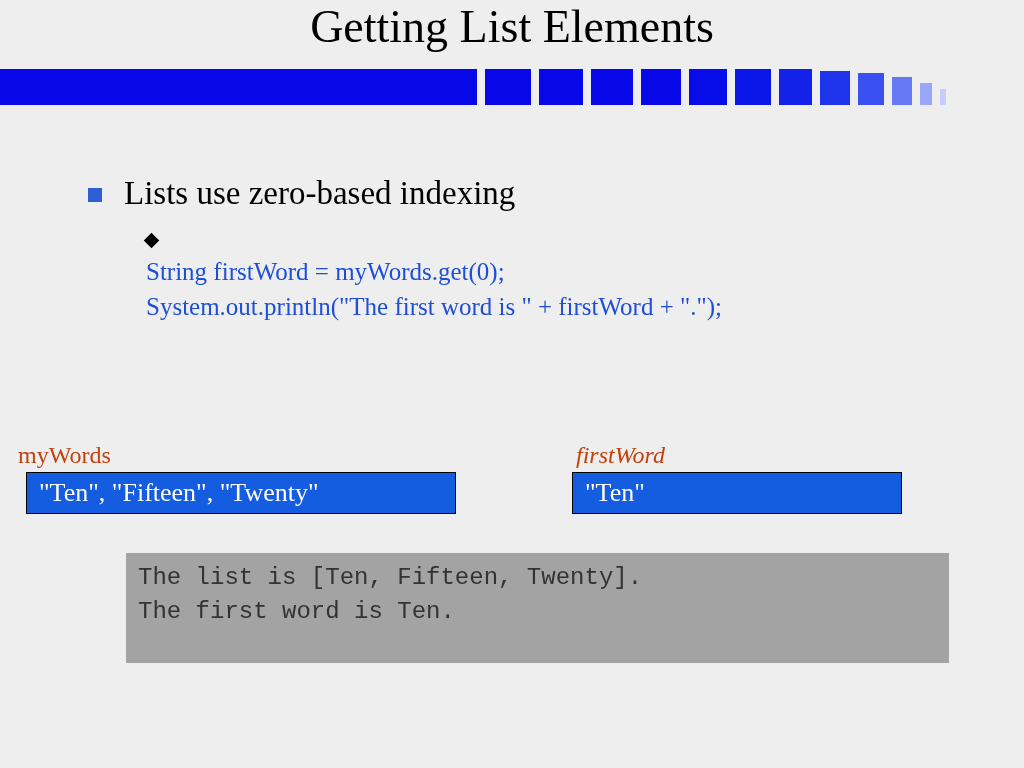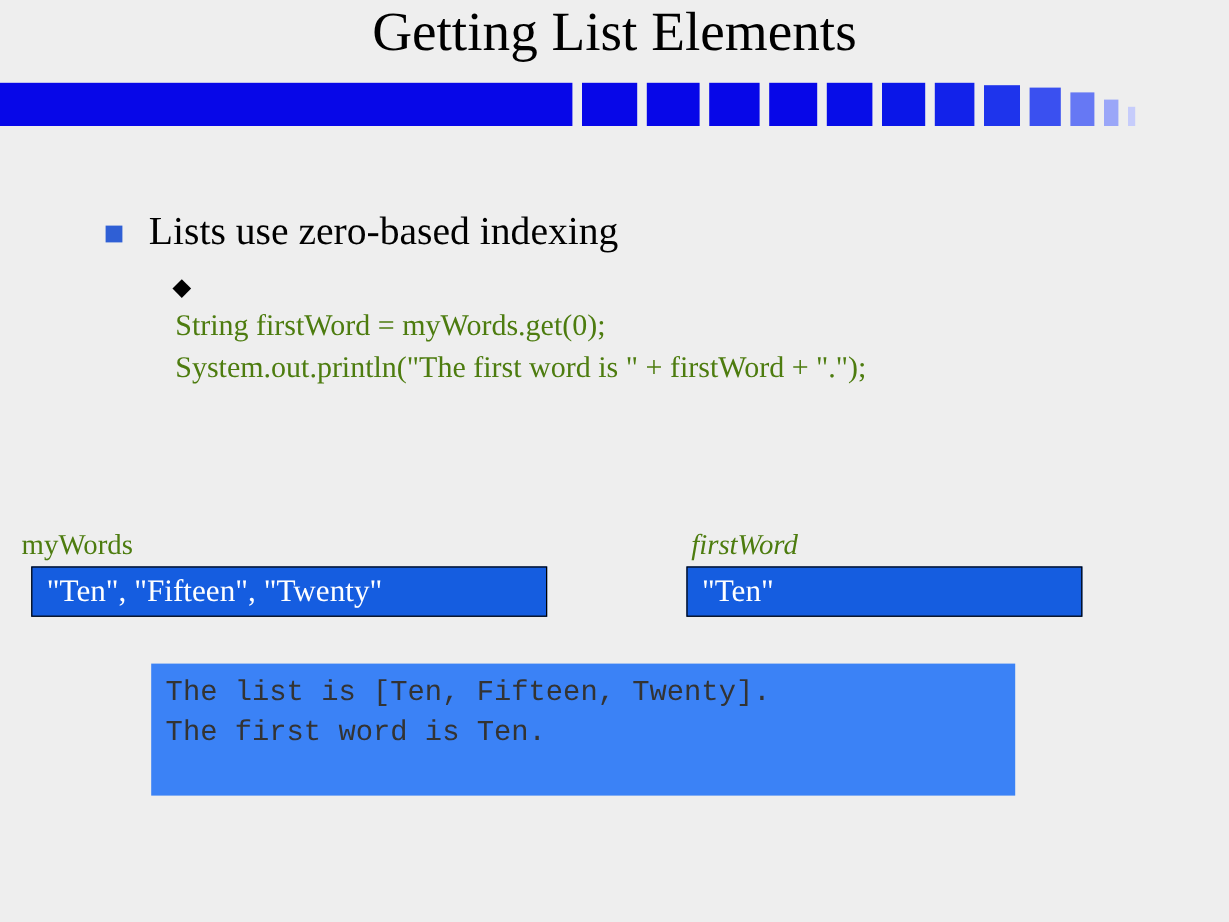--- a/index.html
+++ b/index.html
@@ -69,33 +69,33 @@
     margin-top: 11px;
     margin-right: 16px;
     flex: 0 0 auto;
   }
   .lvl2 {
     font-size: 28px;
   }
   .code {
     padding-left: 58px;
     padding-top: 8px;
-    color: #4d7c0f;
+    color: #1d4ed8;
     font-size: 25px;
     line-height: 1.4;
   }
   .vars {
     position: absolute;
     left: 18px;
     top: 442px;
     width: 988px;
   }
   .var-label {
     font-size: 24px;
-    color: #4d7c0f;
+    color: #c2410c;
     position: absolute;
   }
   .var-box {
     position: absolute;
     background: #155de0;
     border: 1px solid #000;
     color: #fff;
     font-size: 26px;
     padding: 4px 12px;
     height: 42px;
@@ -103,23 +103,23 @@
     align-items: center;
   }
   #lbl-mywords { left: 0; top: 0; }
   #box-mywords { left: 8px; top: 30px; width: 430px; }
   #lbl-firstword { left: 558px; top: 0; font-style: italic; }
   #box-firstword { left: 554px; top: 30px; width: 330px; }
   .output {
     position: absolute;
     left: 126px;
     top: 553px;
-    width: 720px;
+    width: 823px;
     height: 110px;
-    background: #3b82f6;
+    background: #a3a3a3;
     font-family: "Courier New", Courier, monospace;
     font-size: 24px;
     color: #333;
     padding: 8px 12px;
     line-height: 1.4;
     white-space: pre;
   }
 </style>
 </head>
 <body>

